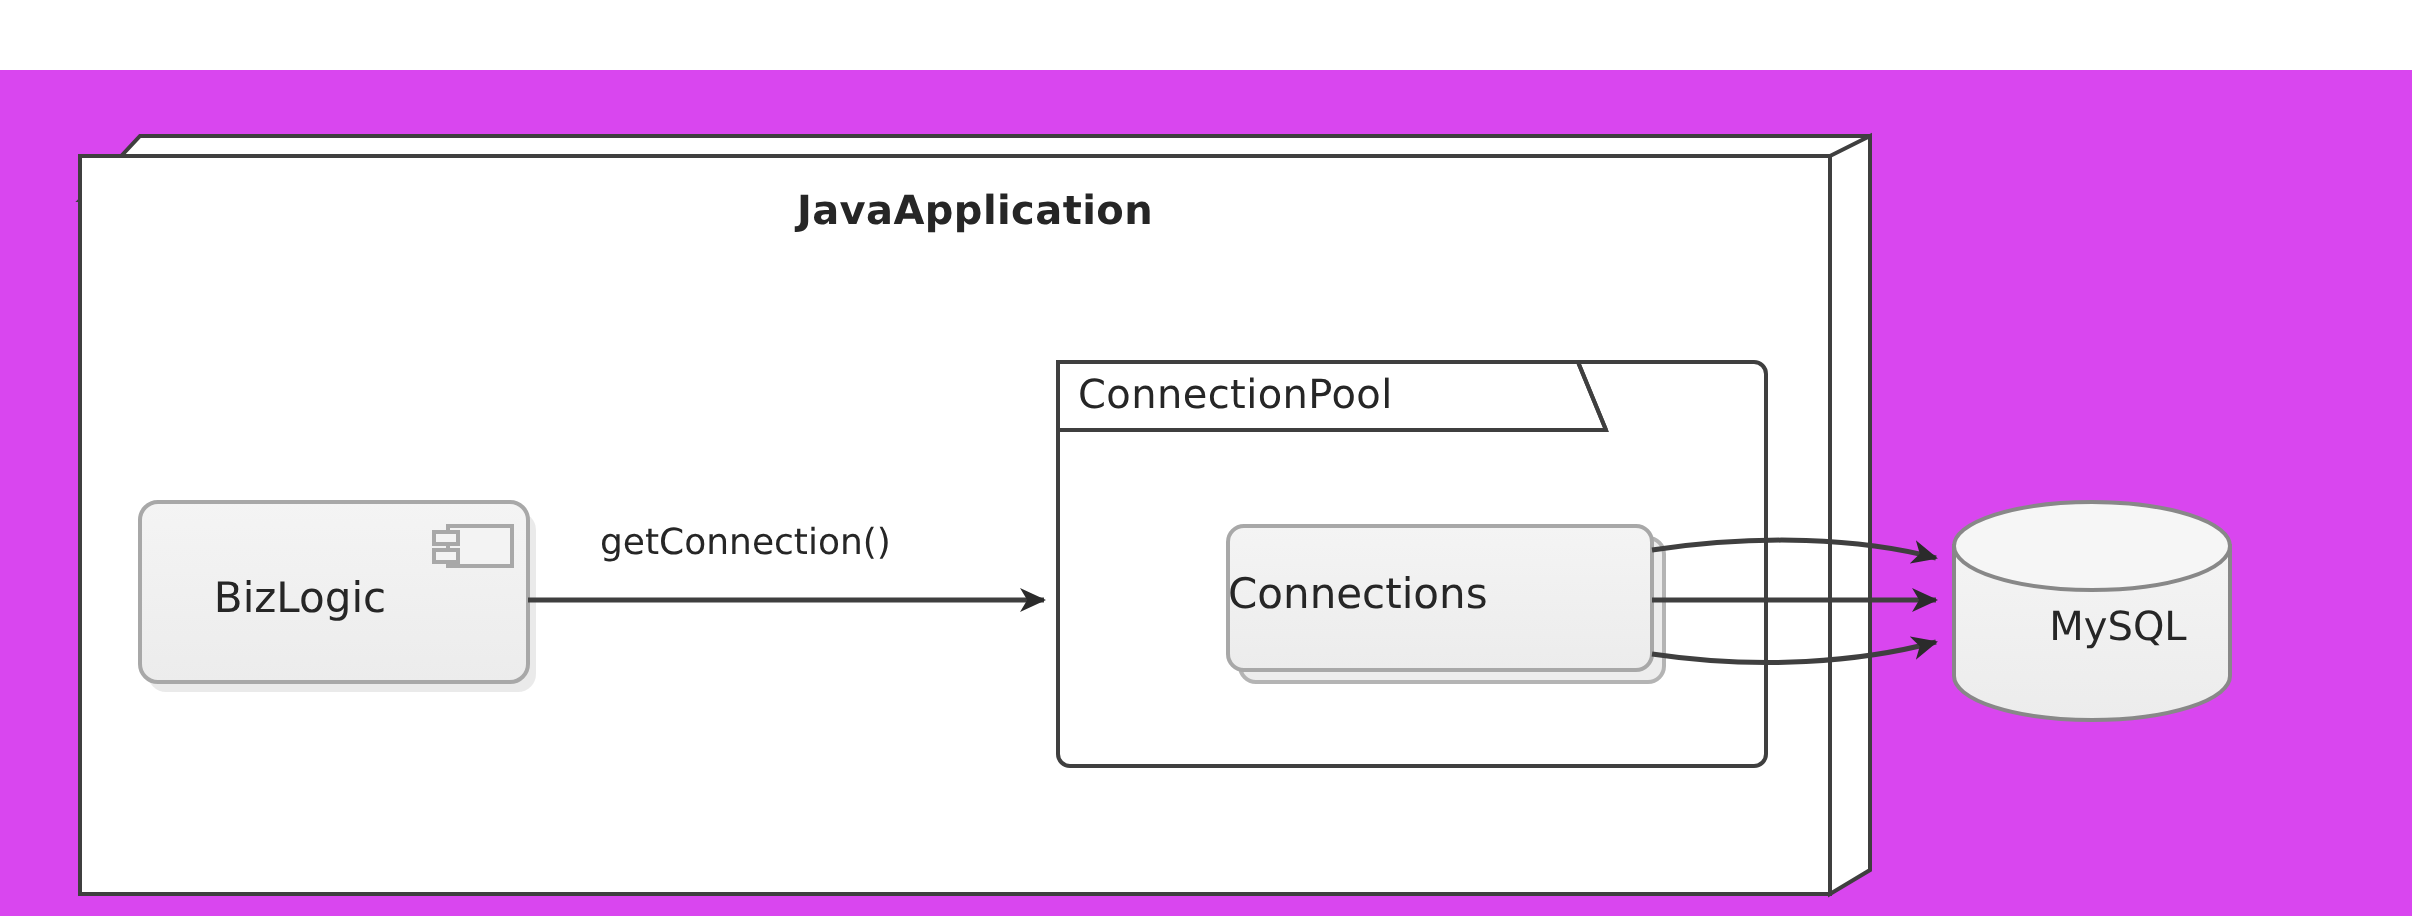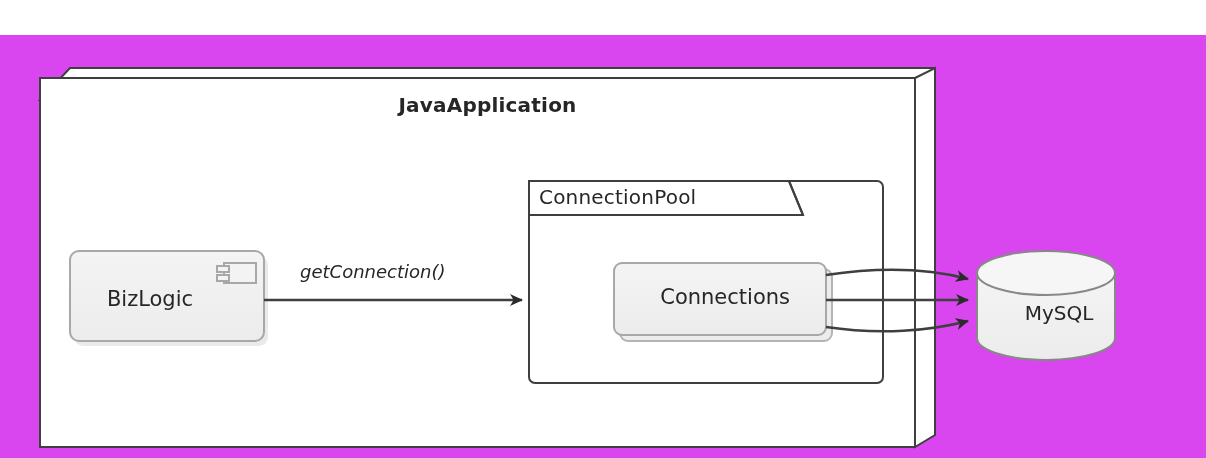--- a/index.html
+++ b/index.html
@@ -129,20 +129,20 @@
     </g>
   </svg>
 
   <div class="label-layer">
     <div class="lbl node-title" style="left:0; top:58px; width:975px; text-align:center;">JavaApplication</div>
 
     <div class="lbl pkg-title" style="left:539px; top:150px;">ConnectionPool</div>
 
     <div class="lbl comp-title" style="left:70px; top:252px; width:160px; text-align:center;">BizLogic</div>
 
-    <div class="lbl comp-title" style="left:614px; top:250px; width:176px; text-align:right;">Connections</div>
+    <div class="lbl comp-title" style="left:614px; top:250px; width:176px; text-align:left;">Connections</div>
 
     <div class="lbl db-title" style="left:977px; top:266px; width:164px; text-align:center;">MySQL</div>
 
-    <div class="lbl edge-label" style="left:300px; top:226px;font-style:italic;">getConnection()</div>
+    <div class="lbl edge-label" style="left:300px; top:226px;">getConnection()</div>
   </div>
 
 </div>
 
 </body></html>

